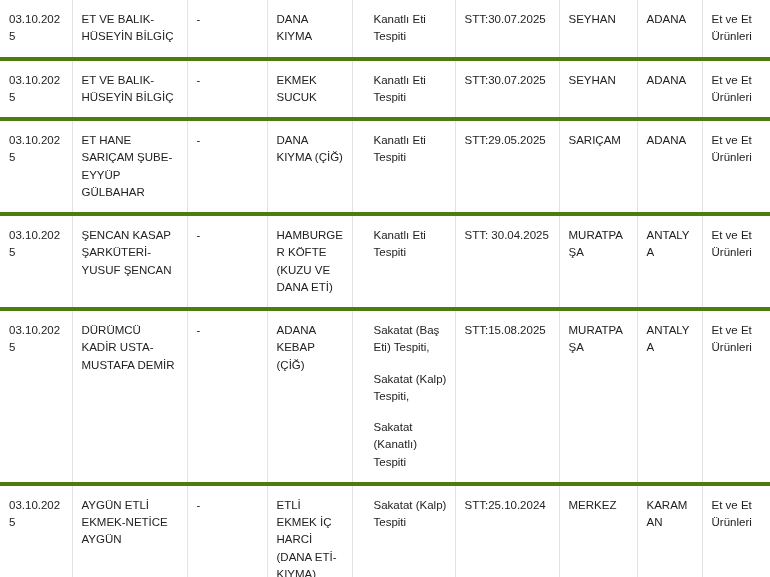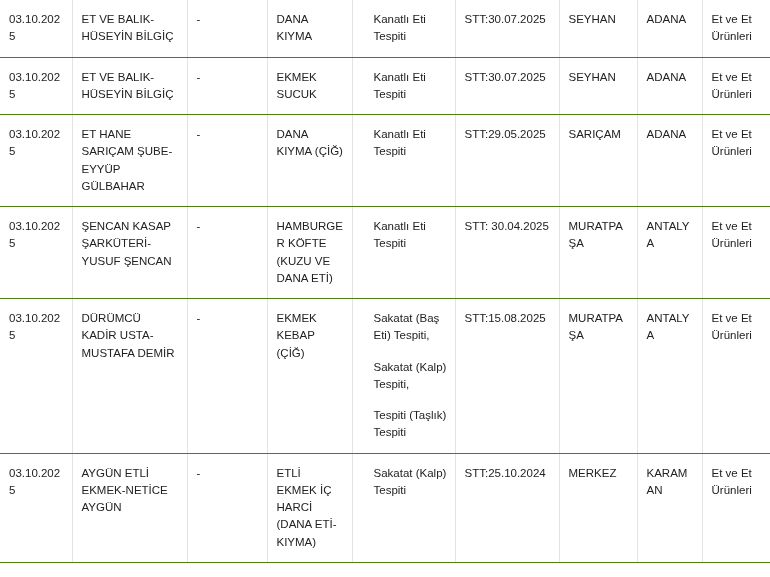--- a/index.html
+++ b/index.html
@@ -14,21 +14,21 @@
     color: #222222;
     overflow: hidden;
   }
   table.data-table {
     border-collapse: collapse;
     width: 770px;
     table-layout: fixed;
   }
   table.data-table td {
     border-top: 1px solid #e3e3e3;
-    border-bottom: 1px solid #4d7c0f;
+    border-bottom: 4px solid #4d7c0f;
     border-right: 1px solid #e3e3e3;
     padding: 11px 8px 11px 9px;
     font-size: 11.5px;
     line-height: 1.5;
     vertical-align: top;
     color: #222222;
     word-wrap: break-word;
   }
   table.data-table td:first-child {
     border-left: none;
@@ -121,25 +121,25 @@
       </td>
       <td>STT: 30.04.2025</td>
       <td>MURATPAŞA</td>
       <td>ANTALYA</td>
       <td>Et ve Et Ürünleri</td>
     </tr>
     <tr>
       <td>03.10.2025</td>
       <td>DÜRÜMCÜ KADİR USTA-MUSTAFA DEMİR</td>
       <td>-</td>
-      <td>EKMEK KEBAP (ÇİĞ)</td>
+      <td>ADANA KEBAP (ÇİĞ)</td>
       <td>
         <p class="cell-p">Sakatat (Baş Eti) Tespiti,</p>
         <p class="cell-p">Sakatat (Kalp) Tespiti,</p>
-        <p class="cell-p">Tespiti (Taşlık) Tespiti</p>
+        <p class="cell-p">Sakatat (Kanatlı) Tespiti</p>
       </td>
       <td>STT:15.08.2025</td>
       <td>MURATPAŞA</td>
       <td>ANTALYA</td>
       <td>Et ve Et Ürünleri</td>
     </tr>
     <tr>
       <td>03.10.2025</td>
       <td>AYGÜN ETLİ EKMEK-NETİCE AYGÜN</td>
       <td>-</td>

